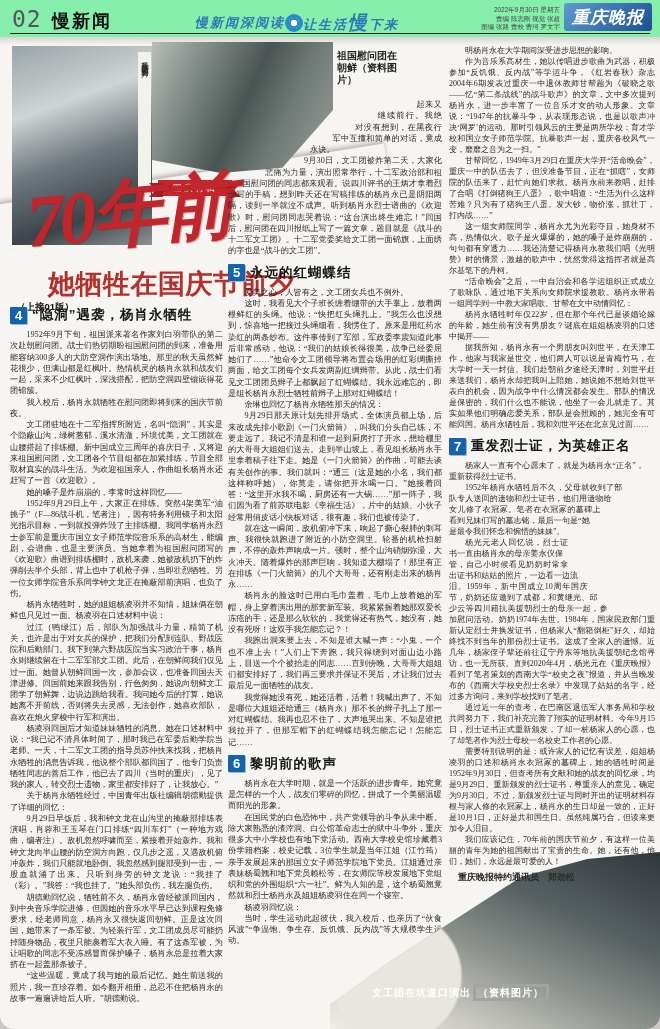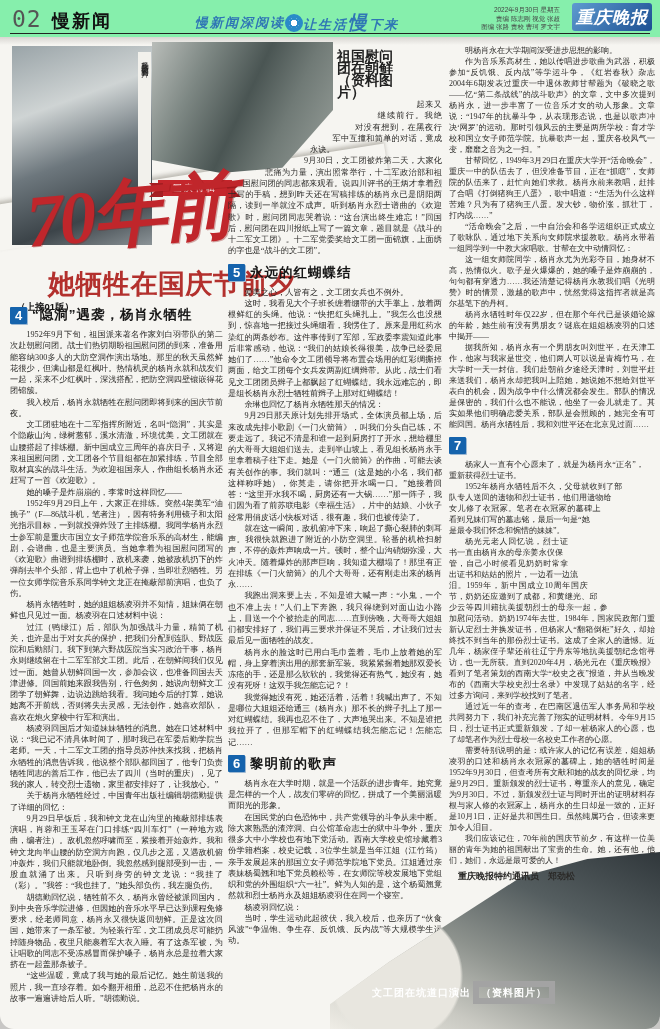--- a/index.html
+++ b/index.html
@@ -14,44 +14,44 @@
   .secname{position:absolute;left:52px;top:9px;font-size:18px;font-weight:bold;color:#111;
         font-family:"Liberation Sans","DejaVu Sans",sans-serif;letter-spacing:2px;}
   .mast-center{position:absolute;left:195px;top:10px;width:260px;display:flex;align-items:center;gap:0;}
   .script-blue{color:#2f76b5;font-style:italic;font-weight:bold;font-size:13px;letter-spacing:2px;}
   .logo-ring{width:18px;height:18px;border-radius:50%;border:4px solid #2a8bc8;box-sizing:border-box;
         background:radial-gradient(circle at 50% 50%, #fff 0 3px, #2a8bc8 3px 5px, #fff 5px);}
   .slow-big{font-size:19px;}
   .mast-right{position:absolute;right:100px;top:6px;text-align:right;color:#444;
         font-family:"Liberation Sans","DejaVu Sans",sans-serif;}
   .mast-right div{font-size:6.5px;line-height:8.5px;}
-  .brand-box{position:absolute;right:8px;top:3px;width:80px;height:28px;border-radius:3px;
+  .brand-box{position:absolute;right:8px;top:3px;width:88px;height:28px;border-radius:3px;
         background:linear-gradient(135deg,#5e9bd0,#1c4f92);display:flex;align-items:center;justify-content:center;}
   .brand-box span{color:#fff;font-size:17px;font-weight:bold;font-style:italic;letter-spacing:1px;}
   
   .photo{position:absolute;overflow:hidden;}
   #photo-portrait{left:12px;top:46px;width:140px;height:199px;
         background:linear-gradient(160deg,#9aa4a8 0%,#cfd4d4 30%,#6d777d 55%,#3c4449 80%,#8b9397 100%);}
   #photo-portrait .cap-strip{position:absolute;right:1px;top:6px;width:13px;height:150px;background:#f2f1ec;
         display:flex;align-items:flex-start;justify-content:center;}
   #photo-portrait .cap-strip span{writing-mode:vertical-rl;font-size:7.5px;color:#222;letter-spacing:1px;padding-top:3px;
         font-family:"Liberation Sans","DejaVu Sans",sans-serif;}
   #photo-group{left:152px;top:42px;width:181px;height:131px;
         background:linear-gradient(115deg,#b9bdb9 0%,#7e8884 25%,#4a5553 50%,#707a76 70%,#9aa19c 100%);
         clip-path:polygon(0 0,100% 0,100% 52%,72% 96%,38% 100%,0 90%);}
-  #cap-group{position:absolute;left:337px;top:50px;width:64px;font-size:14px;font-weight:bold;color:#222;
+  #cap-group{position:absolute;left:337px;top:50px;width:64px;font-size:10px;font-weight:bold;color:#222;
         line-height:12px;font-family:"Liberation Sans","DejaVu Sans",sans-serif;}
   #photo-bottom{left:330px;top:852px;width:330px;height:177px;
         background:
          radial-gradient(circle at 20% 70%, #e8e6df 0 22%, transparent 23%),
          linear-gradient(205deg,#30373b 0%,#555e60 30%,#8d928d 55%,#c9c9c2 78%,#efede6 100%);
         clip-path:polygon(100% 0,100% 100%,0 100%,0 86%,18% 62%,38% 38%,58% 14%,78% 4%);}
   #cap-bottom{position:absolute;left:372px;top:986px;font-size:10px;font-weight:bold;color:#fff;
         font-family:"Liberation Sans","DejaVu Sans",sans-serif;letter-spacing:1px;}
-  #cap-bottom .boxed{border:6px solid #a3a3a3;padding:0 2px;margin-left:2px;}
+  #cap-bottom .boxed{border:3px solid #a3a3a3;padding:0 2px;margin-left:2px;}
   .tear{position:absolute;background:#f6f5f1;}
   #tear1{left:-30px;top:176px;width:420px;height:46px;transform:rotate(-9deg);
         box-shadow:0 -3px 4px rgba(120,115,105,.45);}
   
   #titleblock{position:absolute;left:8px;top:174px;width:350px;}
   .ribbon{position:absolute;left:150px;top:6px;width:74px;height:16px;background:#c5262c;color:#fff;
         display:flex;align-items:center;justify-content:center;font-size:9px;letter-spacing:2px;
         font-family:"Liberation Sans","DejaVu Sans",sans-serif;}
   .ribbon:before,.ribbon:after{content:"";position:absolute;top:3px;border:7px solid #a51e22;}
   .ribbon:before{left:-9px;border-left-color:transparent;}
@@ -152,22 +152,22 @@
     <div class="sec-head">
       <span class="sec-num">5</span>
       <span class="sec-title">永远的红蝴蝶结</span>
     </div>
     <div>
         <p>爱美之心，人皆有之，文工团女兵也不例外。</p>
         <p>这时，我看见大个子班长缠着绷带的大手掌上，放着两根鲜红的头绳。他说：“快把红头绳扎上。”我怎么也没想到，惊喜地一把接过头绳细看，我愣住了。原来是用红药水染红的两条纱布。这件事传到了军部，军政委李震知道此事后非常感动，他说：“我们的姑娘长得很美，战争已经委屈她们了……”他命令文工团领导将布置会场用的红彩绸撕掉两面，给文工团每个女兵发两副红绸辫带。从此，战士们看见文工团团员辫子上都飘起了红蝴蝶结。我永远难忘的，即是组长杨肖永烈士牺牲前辫子上那对红蝴蝶结！</p>
         <p>余琳也回忆了杨肖永牺牲那天的情况：</p>
         <p>9月29日那天原计划先排开场式，全体演员都上场，后来改成先排小歌剧《一门火箭筒》，叫我们分头自己练，不要走远了。我记不清是和谁一起到厨房打了开水，想给棚里的大哥哥大姐姐们送去。走到半山坡上，看见组长杨肖永手里拿着稿子往下走。她是《一门火箭筒》的作曲，可能去谈有关创作的事。我们就叫：“通三（这是她的小名，我们都这样称呼她），你莫走，请你把开水喝一口。”她接着回答：“这里开水我不喝，厨房还有一大锅……”那一阵子，我们因为看了前苏联电影《幸福生活》，片中的姑娘、小伙子经常用俏皮话小快板对话，很有趣，我们也被传染了。</p>
         <p>就在这一瞬间，敌机俯冲下来，响起了撕心裂肺的刺耳声。我很快就跑进了附近的小防空洞里。轮番的机枪扫射声，不停的轰炸声响成一片。顿时，整个山沟硝烟弥漫，大火冲天。随着爆炸的那声巨响，我知道大棚塌了！那里有正在排练《一门火箭筒》的几个大哥哥，还有刚走出来的杨肖永……</p>
+        <p>杨肖永的脸这时已用白毛巾盖着，毛巾上放着她的军帽，身上穿着演出用的那套新军装。我紧紧握着她那双爱长冻疮的手，还是那么软软的，我觉得还有热气，她没有，她没有死呀！这双手我怎能忘记？！</p>
         <p>我跑出洞来要上去，不知是谁大喊一声：“小鬼，一个也不准上去！”人们上下奔跑，我只得绕到对面山边小路上，目送一个个被抬走的同志……直到傍晚，大哥哥大姐姐们都安排好了，我们再三要求并保证不哭后，才让我们过去最后见一面牺牲的战友。</p>
-        <p>杨肖永的脸这时已用白毛巾盖着，毛巾上放着她的军帽，身上穿着演出用的那套新军装。我紧紧握着她那双爱长冻疮的手，还是那么软软的，我觉得还有热气，她没有，她没有死呀！这双手我怎能忘记？！</p>
         <p>我觉得她没有死，她还活着，活着！我喊出声了。不知是哪位大姐姐还给通三（杨肖永）那不长的辫子扎上了那一对红蝴蝶结。我再也忍不住了，大声地哭出来。不知是谁把我拉开了，但那军帽下的红蝴蝶结我怎能忘记！怎能忘记……</p>
       </div>
     <div class="sec-head">
       <span class="sec-num">6</span>
       <span class="sec-title">黎明前的歌声</span>
     </div>
     <div>
         <p>杨肖永在大学时期，就是一个活跃的进步青年。她究竟是怎样的一个人，战友们零碎的回忆，拼成了一个美丽温暖而阳光的形象。</p>
         <p>在国民党的白色恐怖中，共产党领导的斗争从未中断。除大家熟悉的渣滓洞、白公馆革命志士的狱中斗争外，重庆很多大中小学校也有地下党活动。西南大学校史馆珍藏着3份学籍档案，校史记载，3位学生就是当年江姐（江竹筠）亲手发展起来的那国立女子师范学院地下党员。江姐通过亲表妹杨蜀翘和地下党员赖松等，在女师院等校发展地下党组织和党的外围组织“六一社”。鲜为人知的是，这个杨蜀翘竟然就和烈士杨肖永及姐姐杨凌羽住在同一个寝室。</p>
         <p>杨凌羽回忆说：</p>
@@ -178,27 +178,28 @@
   <div id="photo-bottom" class="photo"></div>
   <div id="cap-bottom">
     <span>文工团在坑道口演出</span><span class="boxed">（资料图片）</span>
   </div>
 
   <div id="col-right" class="col">
     <div>
         <p>明杨肖永在大学期间深受进步思想的影响。</p>
         <p>作为音乐系高材生，她以传唱进步歌曲为武器，积极参加“反饥饿、反内战”等学运斗争，《红岩春秋》杂志2004年6期发表过重庆一中退休教师甘帮题为《破晓之歌——忆“第二条战线”的战斗歌声》的文章，文中多次提到杨肖永，进一步丰富了一位音乐才女的动人形象。文章说：“1947年的抗暴斗争，从表现形态说，也是以歌声冲决‘网罗’的运动。那时引领风云的主要是两所学校：育才学校和国立女子师范学院。抗暴歌声一起，重庆各校风气一变，靡靡之音为之一扫。”</p>
         <p>甘帮回忆，1949年3月29日在重庆大学开“活命晚会”，重庆一中的队伍去了，但没准备节目，正在“抓瞎”，女师院的队伍来了，赶忙向她们求救。杨肖永前来教唱，赶排了合唱《打倒猪狗王八蛋》，歌中唱道：“生活为什么这样苦难？只为有了猪狗王八蛋。发大钞，物价涨，抓壮丁，打内战……”</p>
+        <p>这一组女师院同学，杨肖永尤为光彩夺目，她身材不高，热情似火。歌子是火爆爆的，她的嗓子是炸崩崩的，句句都有穿透力……我还清楚记得杨肖永教我们唱《光明赞》时的情景，激越的歌声中，恍然觉得这指挥者就是高尔基笔下的丹柯。</p>
         <p>“活命晚会”之后，一中自治会和各学运组织正式成立了歌咏队，通过地下关系向女师院求援教歌。杨肖永带着一组同学到一中教大家唱歌。甘帮在文中动情回忆：</p>
-        <p>这一组女师院同学，杨肖永尤为光彩夺目，她身材不高，热情似火。歌子是火爆爆的，她的嗓子是炸崩崩的，句句都有穿透力……我还清楚记得杨肖永教我们唱《光明赞》时的情景，激越的歌声中，恍然觉得这指挥者就是高尔基笔下的丹柯。</p>
         <p>杨肖永牺牲时年仅22岁，但在那个年代已是谈婚论嫁的年龄，她生前有没有男朋友？谜底在姐姐杨凌羽的口述中揭开——</p>
         <p>据我所知，杨肖永有一个男朋友叫刘世平，在天津工作，他家与我家是世交，他们两人可以说是青梅竹马，在大学时一天一封信。我们赴朝前夕途经天津时，刘世平赶来送我们，杨肖永却把我叫上陪她，她说她不想给刘世平表白的机会，因为战争中什么情况都会发生。部队的情况是保密的，我们什么也不能说，他坐了一会儿就走了。其实如果他们明确恋爱关系，部队是会照顾的，她完全有可能回国。杨肖永牺牲后，我和刘世平还在北京见过面……</p>
       </div>
     <div class="sec-head">
       <span class="sec-num">7</span>
+      <span class="sec-title">重发烈士证，为英雄正名</span>
     </div>
     <span class="spacer-tail"></span>
     <div style="display:contents"><p>杨家人一直有个心愿未了，就是为杨肖永“正名”，重新获得烈士证书。</p><p>1952年杨肖永牺牲后不久，父母就收到了部队专人送回的遗物和烈士证书，他们用遗物给女儿修了衣冠冢。笔者在衣冠冢的墓碑上看到兄妹们写的墓志铭，最后一句是“她是最令我们怀念和惋惜的妹妹”。</p><p>杨光元老人回忆说，烈士证书一直由杨肖永的母亲姜永仪保管，自己小时候看见奶奶时常拿出证书和姑姑的照片，一边看一边流泪。1959年，新中国成立10周年国庆节，奶奶还应邀到了成都，和黄继光、邱少云等四川籍抗美援朝烈士的母亲一起，参加慰问活动。奶奶1974年去世。1984年，国家民政部门重新认定烈士并换发证书，但杨家人“翻箱倒柜”好久，却始终找不到当年的那份烈士证书。这成了全家人的遗憾。近几年，杨家侄子辈还前往辽宁丹东等地抗美援朝纪念馆寻访，也一无所获。直到2020年4月，杨光元在《重庆晚报》看到了笔者策划的西南大学“校史之夜”报道，并从当晚发布的《西南大学校史烈士名录》中发现了姑姑的名字，经过多方询问，来到学校找到了笔者。</p><p>通过近一年的查考，在巴南区退伍军人事务局和学校共同努力下，我们补充完善了翔实的证明材料。今年9月15日，烈士证书正式重新颁发，了却一桩杨家人的心愿，也了却笔者作为烈士母校一名校史工作者的心愿。</p><p>需要特别说明的是：或许家人的记忆有误差，姐姐杨凌羽的口述和杨肖永衣冠冢的墓碑上，她的牺牲时间是1952年9月30日，但查考所有文献和她的战友的回忆录，均是9月29日。重新颁发的烈士证书，尊重亲人的意见，确定为9月30日。不过，新颁发烈士证与同时开出的证明材料存根与家人修的衣冠冢上，杨肖永的生日却是一致的，正好是10月1日，正好是共和国生日。虽然纯属巧合，但读来更加令人泪目。</p><p>我们应该记住，70年前的国庆节前夕，有这样一位美丽的青年为她的祖国献出了宝贵的生命。她，还有他，他们，她们，永远是最可爱的人！</p></div>
     <div class="byline">重庆晚报特约通讯员　郑劲松</div>
     
   </div>
 
 </div>
 
 </body></html>

